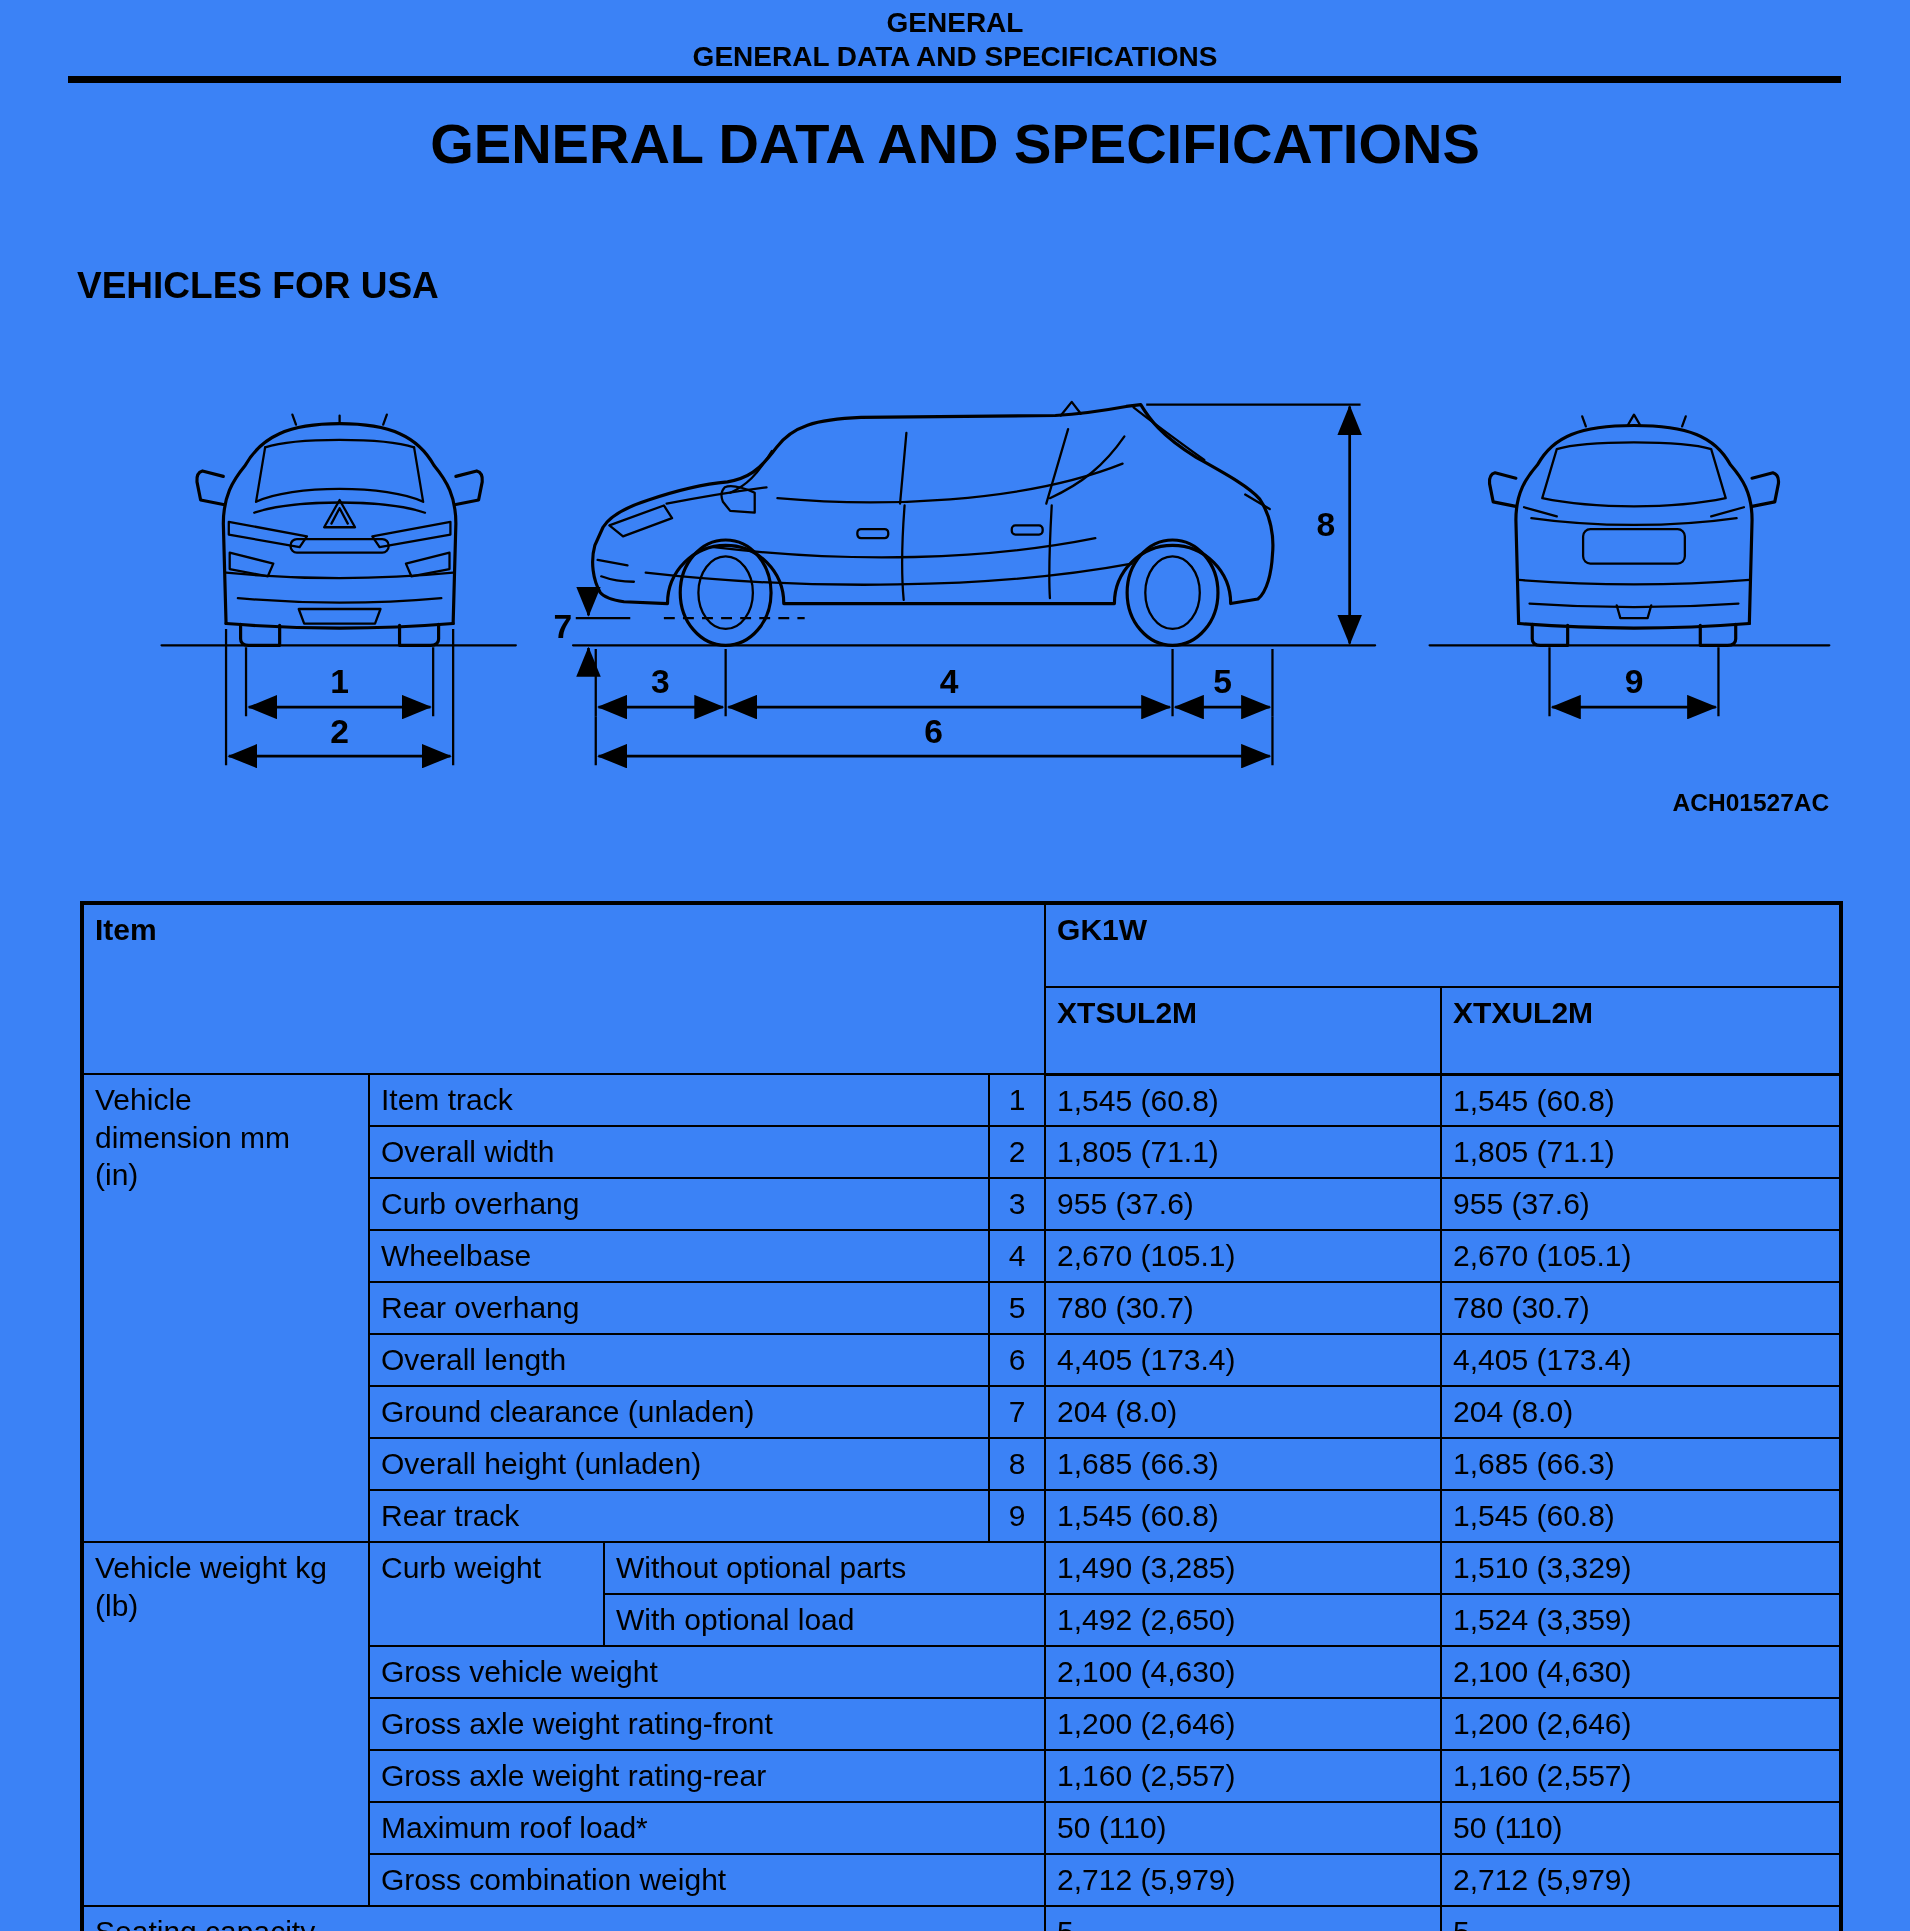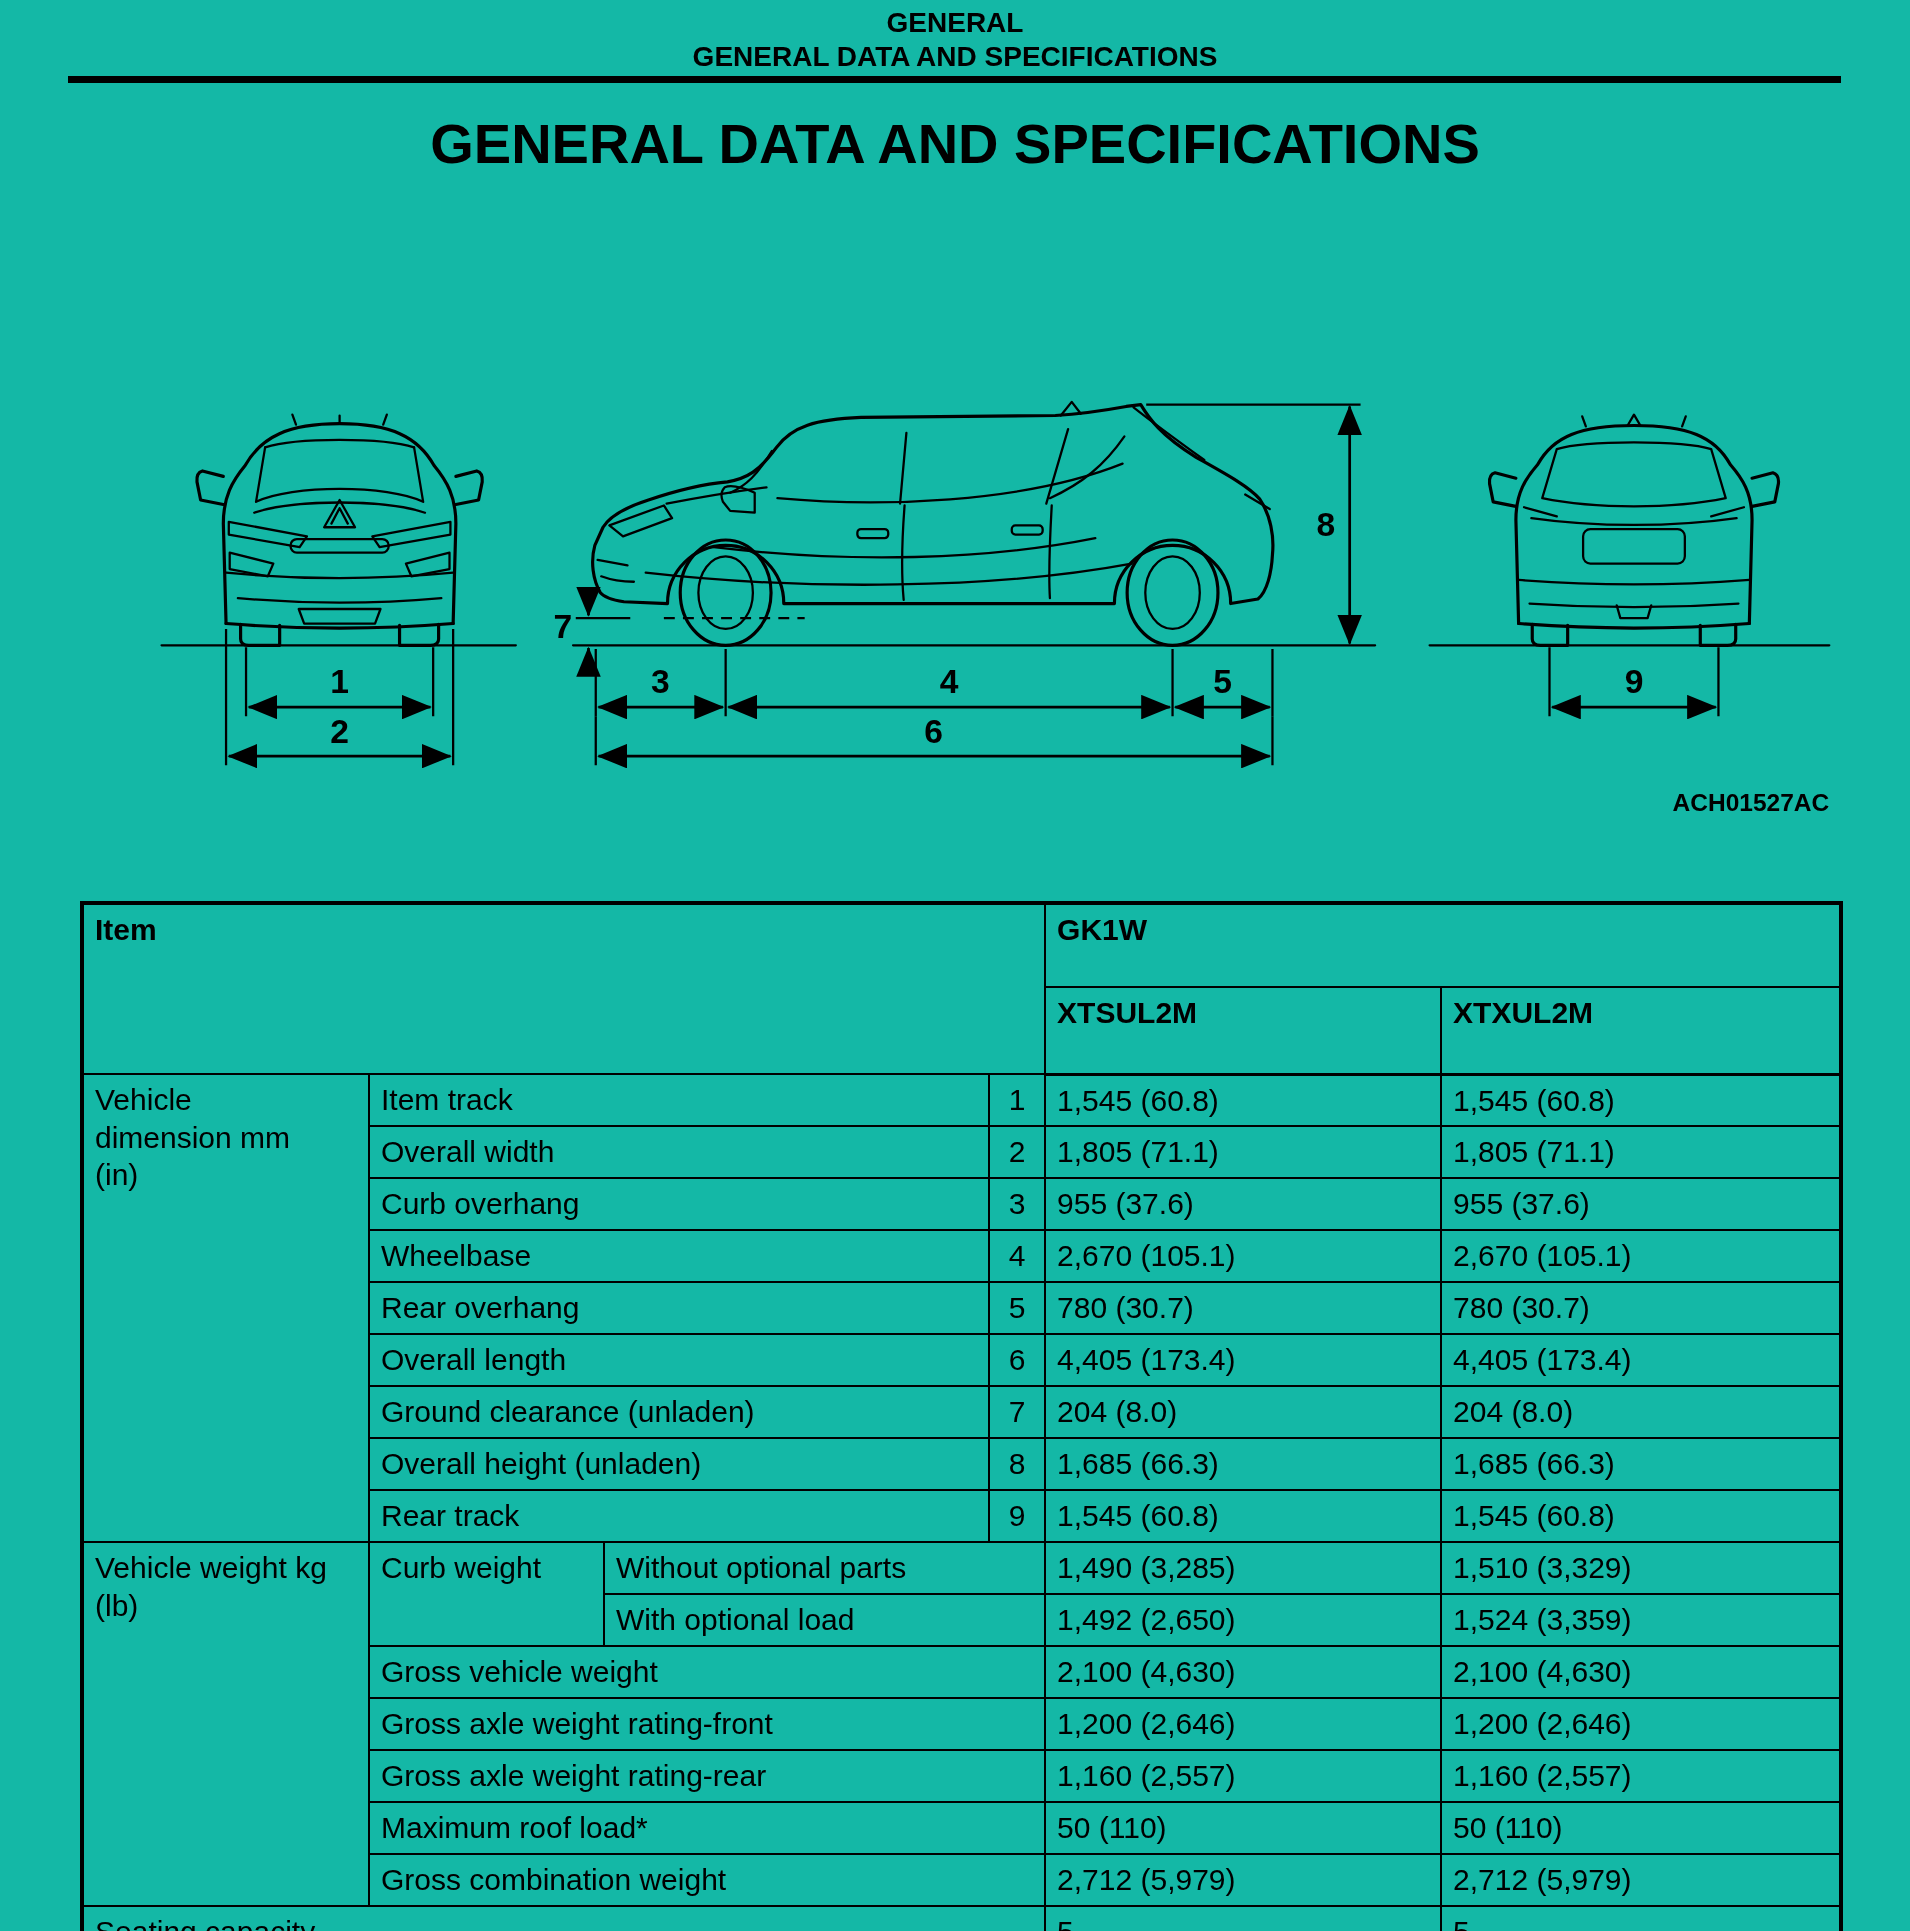--- a/index.html
+++ b/index.html
@@ -1,16 +1,16 @@
 <!DOCTYPE html>
 <html style="font-size:14.5px"><head>
 <meta charset="utf-8">
 <style>
   html,body{margin:0;padding:0;background:#fff;}
-  .page{position:relative;width:1910px;height:1932px;background:#14b8a6;
+  .page{position:relative;width:1910px;height:1932px;background:#3b82f6;
         font-family:"Liberation Sans",sans-serif;color:#000;overflow:hidden;}
   .hdr{position:absolute;top:5.5px;left:0;width:100%;text-align:center;
        font-weight:bold;font-size:28px;line-height:1.22;}
   .rule{position:absolute;top:76px;left:68px;width:1773px;height:7.3px;background:#000;}
   .title{position:absolute;top:111px;left:0;width:100%;text-align:center;
          font-weight:bold;font-size:56px;}
   .section{position:absolute;top:265px;left:77px;font-weight:bold;font-size:37px;}
   .fig{position:absolute;top:391px;left:77px;}
   .fig .o{fill:none;stroke:#000;stroke-width:3.5;stroke-linecap:round;stroke-linejoin:round;}
   .fig .t{fill:none;stroke:#000;stroke-width:2.5;stroke-linecap:round;stroke-linejoin:round;}
@@ -36,20 +36,21 @@
 
 <div class="page">
 
   <div class="hdr">
     <div>GENERAL</div>
     <div>GENERAL DATA AND SPECIFICATIONS</div>
   </div>
   <div class="rule"></div>
 
   <div class="title">GENERAL DATA AND SPECIFICATIONS</div>
+  <div class="section">VEHICLES FOR USA</div>
 
   <svg class="fig" width="1756" height="436" viewBox="0 0 1931 480">
     <defs>
       <marker id="arr" markerWidth="11" markerHeight="9" viewBox="0 0 11 9" refX="10.5" refY="4.5" orient="auto-start-reverse" markerUnits="strokeWidth">
         <path d="M0,0 L11,4.5 L0,9 Z" fill="#000"></path>
       </marker>
     </defs>
 
     <g>
       <path class="t" d="M92,280 H482"></path>

